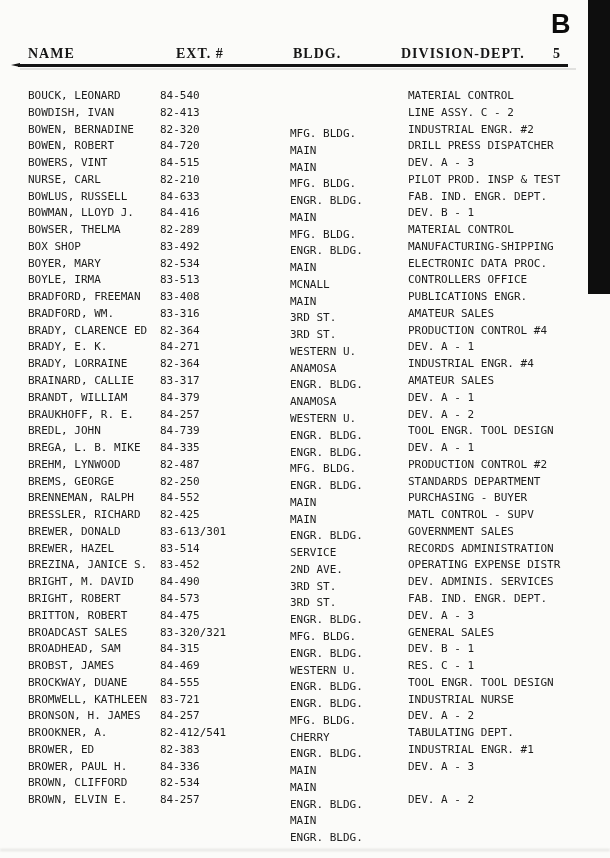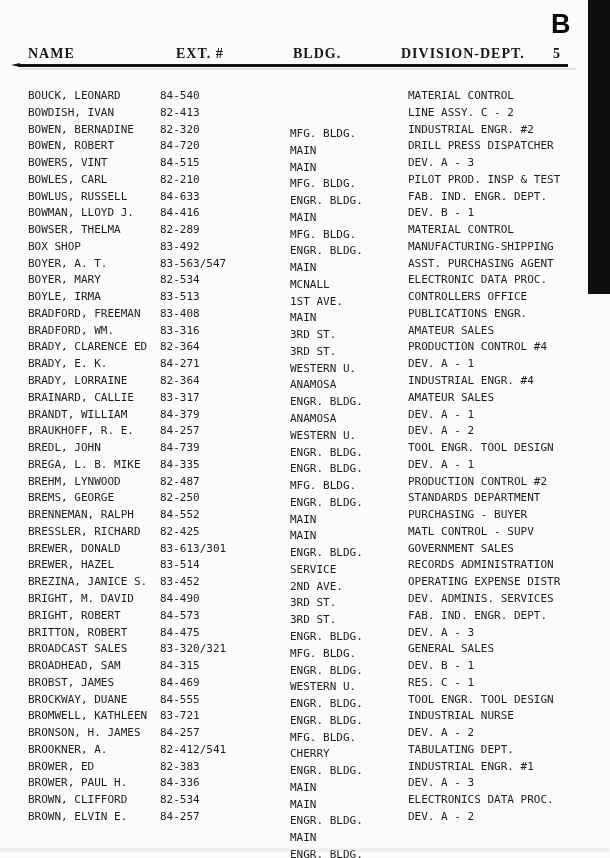--- a/index.html
+++ b/index.html
@@ -120,21 +120,21 @@
   </div>
 
   <div class="row">
     <span class="c-name">BOWERS, VINT</span>
     <span class="c-ext">84-515</span>
     <span class="c-bldg">ENGR. BLDG.</span>
     <span class="c-div">DEV. A - 3</span>
   </div>
 
   <div class="row">
-    <span class="c-name">BOWLES, CARL</span>
+    <span class="c-name">NURSE, CARL</span>
     <span class="c-ext">82-210</span>
     <span class="c-bldg">MAIN</span>
     <span class="c-div">PILOT PROD. INSP &amp; TEST</span>
   </div>
 
   <div class="row">
     <span class="c-name">BOWLUS, RUSSELL</span>
     <span class="c-ext">84-633</span>
     <span class="c-bldg">MFG. BLDG.</span>
     <span class="c-div">FAB. IND. ENGR. DEPT.</span>
@@ -154,26 +154,20 @@
     <span class="c-div">MATERIAL CONTROL</span>
   </div>
 
   <div class="row">
     <span class="c-name">BOX SHOP</span>
     <span class="c-ext">83-492</span>
     <span class="c-bldg">MCNALL</span>
     <span class="c-div">MANUFACTURING-SHIPPING</span>
   </div>
 
-  <div class="row">
-    <span class="c-name">BOYER, A. T.</span>
-    <span class="c-ext">83-563/547</span>
-    <span class="c-bldg">1ST AVE.</span>
-    <span class="c-div">ASST. PURCHASING AGENT</span>
-  </div>
 
   <div class="row">
     <span class="c-name">BOYER, MARY</span>
     <span class="c-ext">82-534</span>
     <span class="c-bldg">MAIN</span>
     <span class="c-div">ELECTRONIC DATA PROC.</span>
   </div>
 
   <div class="row">
     <span class="c-name">BOYLE, IRMA</span>
@@ -382,21 +376,20 @@
     <span class="c-name">BROWER, PAUL H.</span>
     <span class="c-ext">84-336</span>
     <span class="c-bldg">ENGR. BLDG.</span>
     <span class="c-div">DEV. A - 3</span>
   </div>
 
   <div class="row">
     <span class="c-name">BROWN, CLIFFORD</span>
     <span class="c-ext">82-534</span>
     <span class="c-bldg">MAIN</span>
-    <span class="c-div">ELECTRONICS DATA PROC.</span>
   </div>
 
   <div class="row">
     <span class="c-name">BROWN, ELVIN E.</span>
     <span class="c-ext">84-257</span>
     <span class="c-bldg">ENGR. BLDG.</span>
     <span class="c-div">DEV. A - 2</span>
   </div>
 </div>
 

